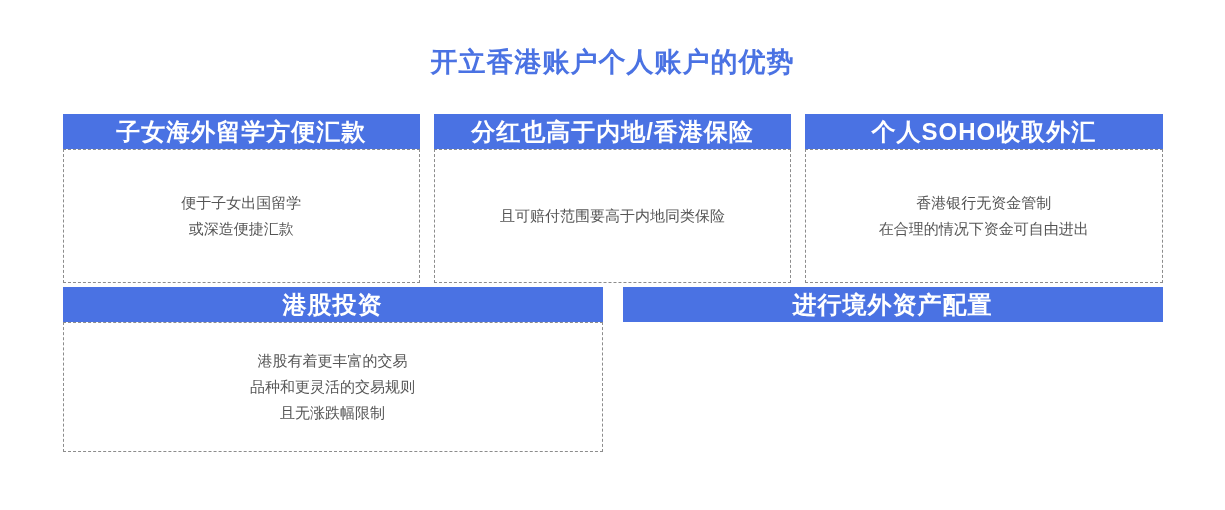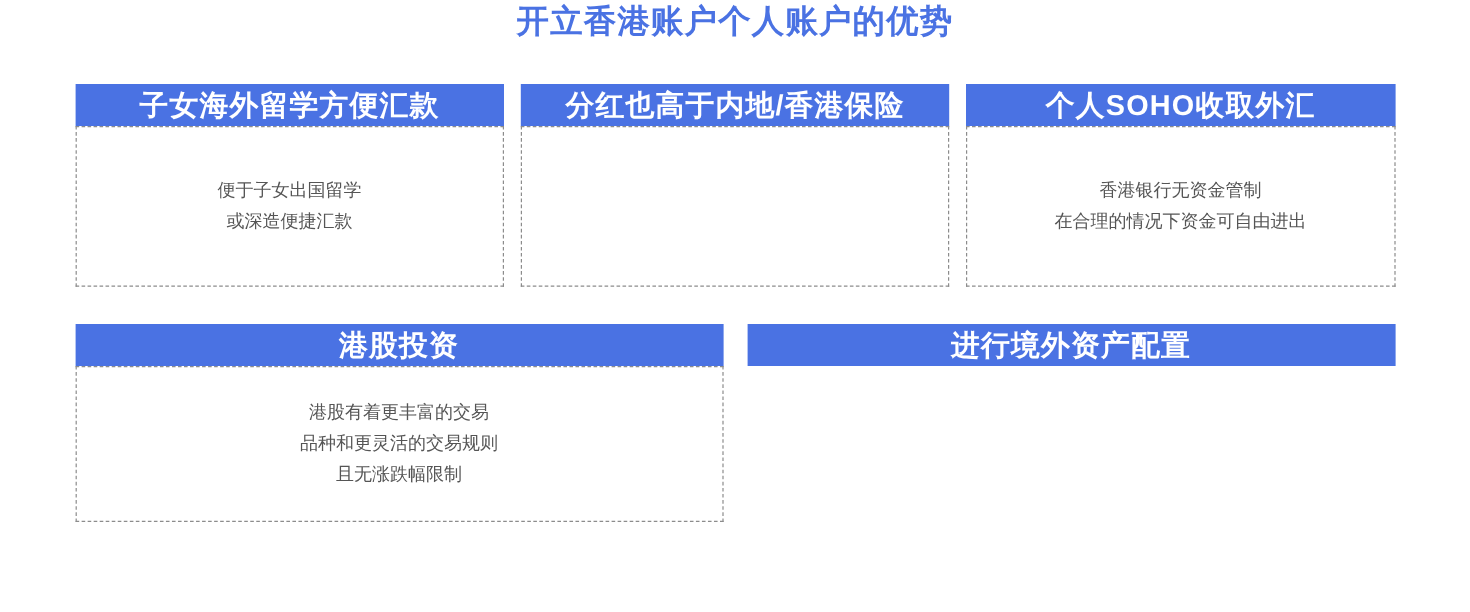--- a/index.html
+++ b/index.html
@@ -10,36 +10,37 @@
   }
   .page {
     position: relative;
     width: 1225px;
     height: 510px;
     background: #ffffff;
     overflow: hidden;
   }
   .page-title {
     margin: 0;
+    padding-top: 44px;
     text-align: center;
     font-size: 27px;
     font-weight: bold;
     color: var(--accent, #4a72e3);
     letter-spacing: 1px;
   }
   .cards-wrap {
     width: 1100px;
     margin: 34px auto 0 auto;
   }
   .cards-row {
     display: grid;
     gap: 14px;
   }
   .cards-row.row-top { grid-template-columns: repeat(3, 1fr); }
-  .cards-row.row-bottom { grid-template-columns: repeat(2, 1fr); gap: 20px; margin-top: 31px; }
+  .cards-row.row-bottom { grid-template-columns: repeat(2, 1fr); gap: 20px; margin-top: 4px; }
   .card { background: #ffffff; }
   .card-header {
     height: 35px;
     background: var(--accent, #4a72e3);
     color: #ffffff;
     font-size: 24px;
     font-weight: bold;
     display: flex;
     align-items: center;
     justify-content: center;
@@ -76,20 +77,21 @@
         <div class="card-header">子女海外留学方便汇款</div>
         <div class="card-body">
           <div>便于子女出国留学</div>
           <div>或深造便捷汇款</div>
         </div>
       </div>
 
       <div class="card">
         <div class="card-header">分红也高于内地/香港保险</div>
         <div class="card-body">
+          <div>且可赔付范围要高于内地同类保险</div>
         </div>
       </div>
 
       <div class="card">
         <div class="card-header">个人SOHO收取外汇</div>
         <div class="card-body">
           <div>香港银行无资金管制</div>
           <div>在合理的情况下资金可自由进出</div>
         </div>
       </div>

